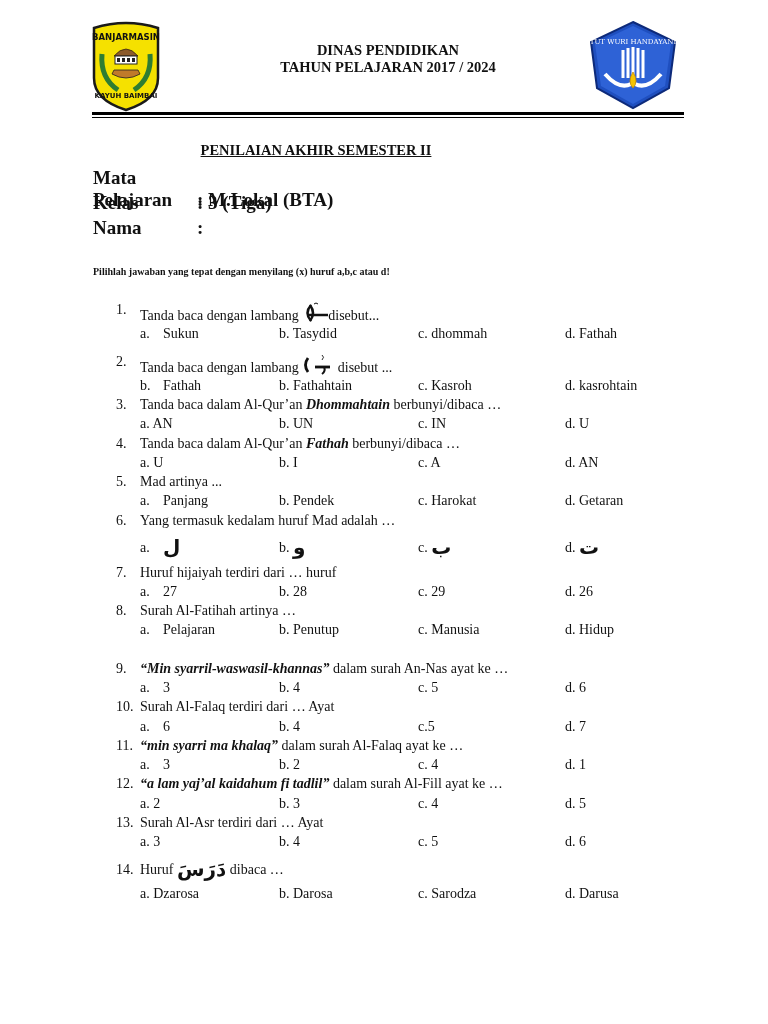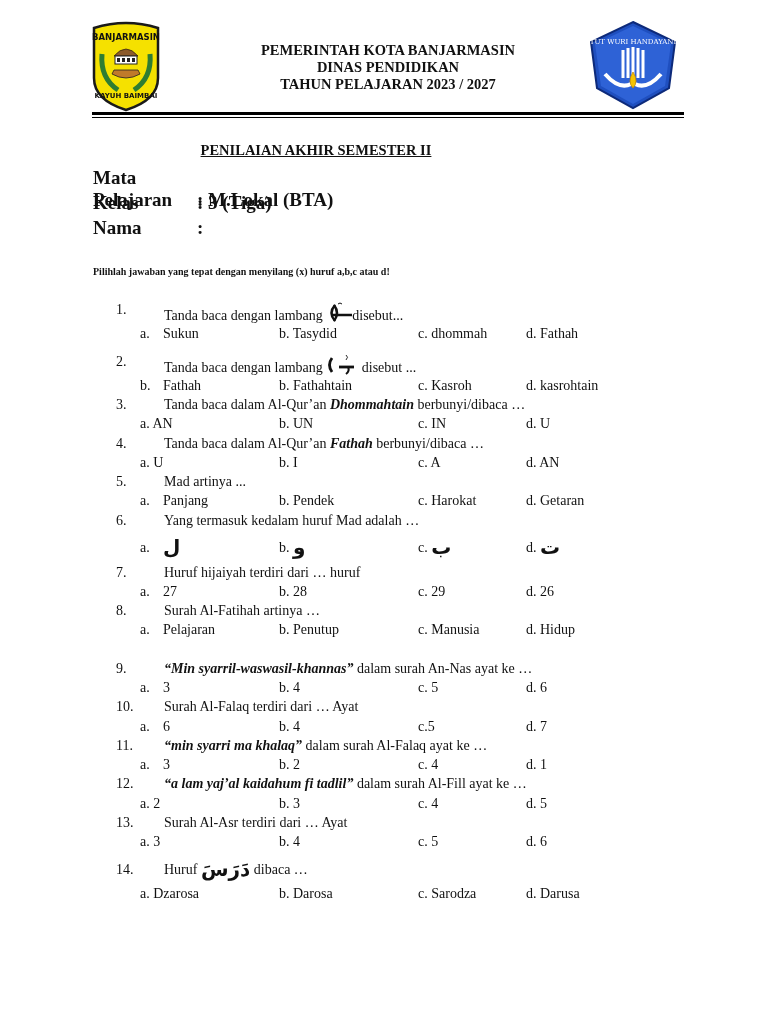--- a/index.html
+++ b/index.html
@@ -19,25 +19,25 @@
   .exam-title { position: absolute; left: 0; width: 632px; top: 141px; text-align: center; }
   .exam-title span { font-weight: bold; font-size: 14.5px; text-decoration: underline; }
 
   .meta { position: absolute; left: 93px; font-weight: bold; font-size: 19px; }
   .meta .lbl { display: inline-block; width: 104px; }
 
   .instruction { position: absolute; left: 93px; top: 266px; font-weight: bold; font-size: 10px; }
 
   .q { position: absolute; left: 0; width: 768px; font-size: 14px; }
   .q .num { position: absolute; left: 116px; }
-  .q .text { position: absolute; left: 140px; white-space: nowrap; margin-left: 24px; }
+  .q .text { position: absolute; left: 140px; white-space: nowrap; }
   .q .text i { font-weight: bold; }
   .opts { position: absolute; left: 0; width: 768px; font-size: 14px; }
   .opt { position: absolute; white-space: nowrap; }
-  .opt.a { left: 140px; } .opt.b { left: 279px; } .opt.c { left: 418px; } .opt.d { left: 526px; text-align: right; }
+  .opt.a { left: 140px; } .opt.b { left: 279px; } .opt.c { left: 418px; } .opt.d { left: 565px; text-align: right; }
   .opt .letter-sp { display: inline-block; width: 23px; }
   .arabic { font-family: "DejaVu Sans", sans-serif; font-weight: bold; font-size: 20px; line-height: 14px; vertical-align: -2px; }
   .sym { display: inline-block; vertical-align: -4px; }
 </style>
 </head>
 <body>
 
 <div class="logo-left">
   <svg width="76" height="92" viewBox="0 0 76 92">
     <path d="M6 8 Q38 -2 70 8 L70 58 Q70 80 38 90 Q6 80 6 58 Z" fill="#f5e100" stroke="#1a1a1a" stroke-width="2.5"></path>
@@ -49,23 +49,22 @@
     <rect x="39" y="38" width="3" height="4" fill="#222"></rect>
       <rect x="44" y="38" width="3" height="4" fill="#222"></rect>
     <path d="M24 54 Q38 62 52 54 L50 50 L26 50 Z" fill="#c07a2a" stroke="#222" stroke-width="0.8"></path>
     <path d="M14 34 Q12 58 30 70" fill="none" stroke="#2e7d32" stroke-width="5"></path>
     <path d="M62 34 Q64 58 46 70" fill="none" stroke="#2e7d32" stroke-width="5"></path>
     <text x="38" y="78" text-anchor="middle" font-family="DejaVu Sans, sans-serif" font-weight="bold" font-size="7" fill="#111">KAYUH BAIMBAI</text>
   </svg>
 </div>
 
 <div class="kop">
-  <div>PEMERINTAH KOTA BANJARMASIN</div>
   <div>DINAS PENDIDIKAN</div>
-  <div>TAHUN PELAJARAN 2023 / 2027</div>
+  <div>TAHUN PELAJARAN 2017 / 2024</div>
 </div>
 
 <div class="logo-right">
   <svg width="96" height="90" viewBox="0 0 96 90">
     <path d="M48 2 L90 22 L84 68 L48 88 L12 68 L6 22 Z" fill="#1f4fbf" stroke="#0d2a7a" stroke-width="2"></path>
     <path d="M48 6 L86 24 L80 66 L48 84 L16 66 L10 24 Z" fill="#2e62d6"></path>
     <text x="48" y="24" text-anchor="middle" font-family="DejaVu Serif, serif" font-size="7" fill="#fff">TUT WURI HANDAYANI</text>
     <path d="M38 30 L38 58 M43 28 L43 58 M48 27 L48 58 M53 28 L53 58 M58 30 L58 58" stroke="#fff" stroke-width="3"></path>
     <path d="M20 54 Q34 70 46 64 M76 54 Q62 70 50 64" fill="none" stroke="#fff" stroke-width="4"></path>
     <path d="M48 52 Q42 62 48 68 Q54 62 48 52 Z" fill="#f5c400" stroke="#c98a00" stroke-width="0.8"></path>

